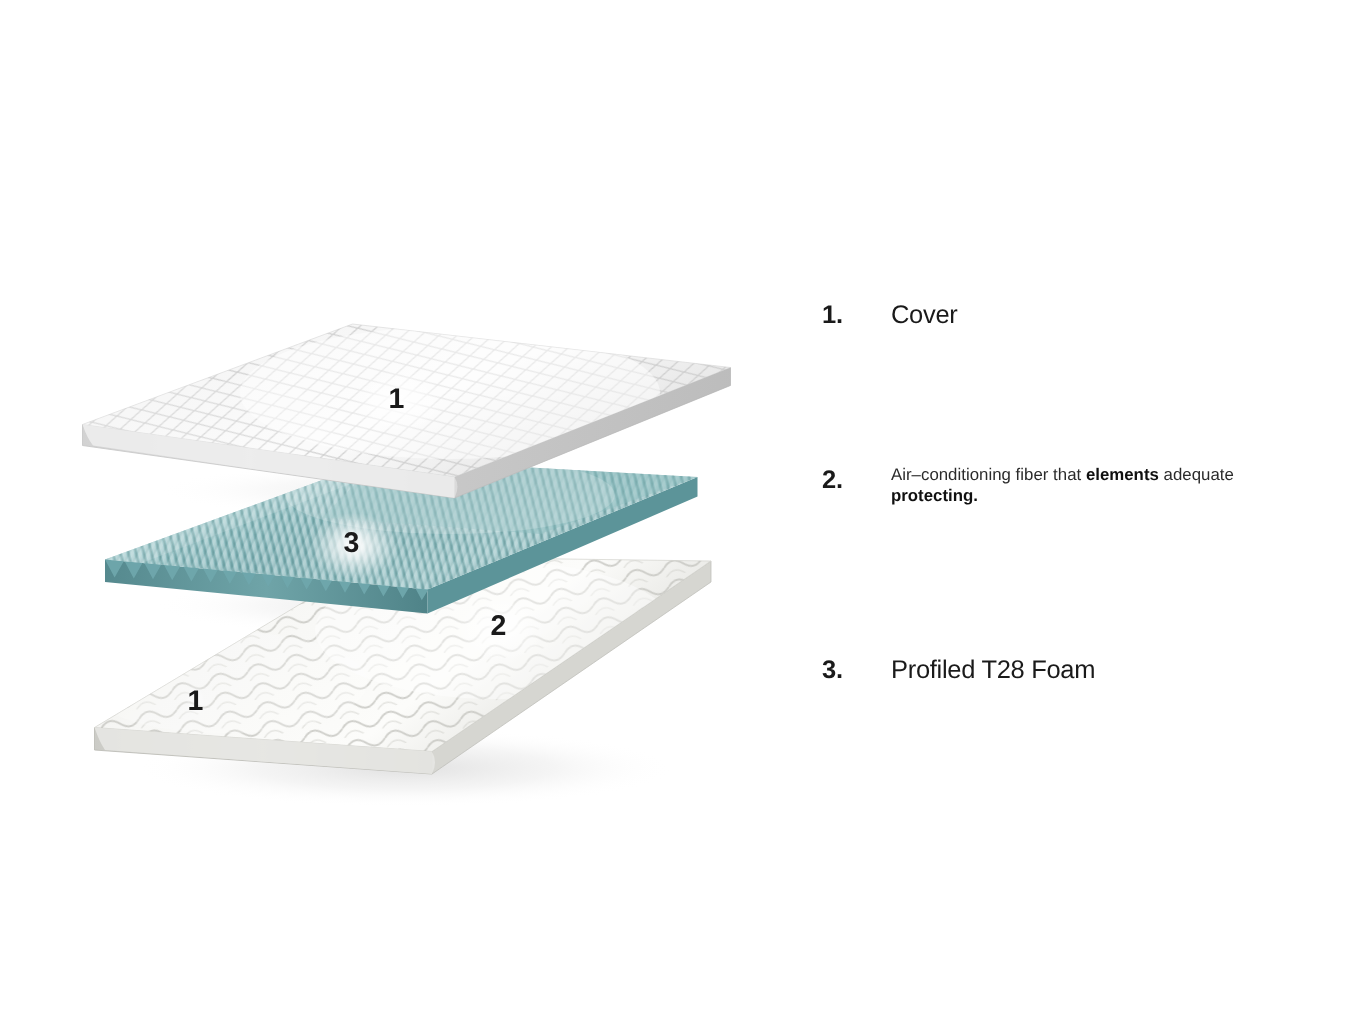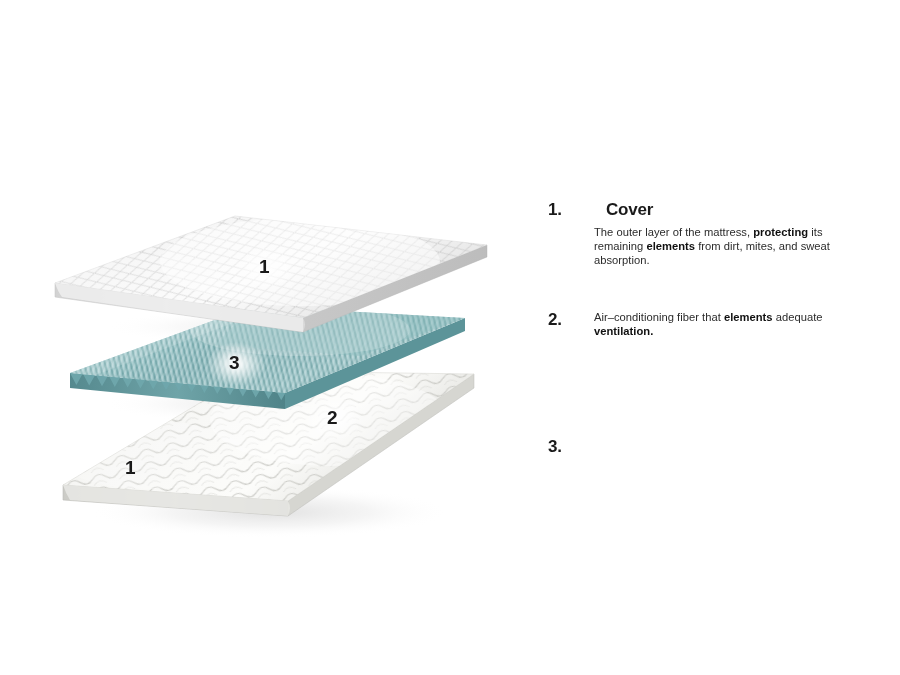--- a/index.html
+++ b/index.html
@@ -75,25 +75,25 @@
     letter-spacing: -0.2px;
   }
   .entry-body {
     position: absolute;
     left: 46px;
     top: 0px;
     width: 274px;
   }
   .entry-title {
     font-size: 17px;
-    font-weight: bold;
+    font-weight: normal;
     color: #1a1a1a;
     line-height: 20px;
     letter-spacing: -0.2px;
-    margin: 0 0 5px 12px;
+    margin: 0 0 5px 0;
   }
   .entry-desc {
     font-size: 11.2px;
     color: #2b2b2b;
     line-height: 14.2px;
     margin: 0;
     letter-spacing: 0.02px;
   }
   .entry-desc b { font-weight: bold; color: #101010; }
 </style>
@@ -274,31 +274,31 @@
 
     <div class="layer-number" style="left:125px; top:458px;">1</div>
   </div>
 
   <div id="text-column">
 
     <div class="entry" style="top:200px;">
       <div class="entry-num">1.</div>
       <div class="entry-body">
         <h3 class="entry-title">Cover</h3>
-        <p class="entry-desc">The outer layer of the mattress, <b>protecting</b> its remaining <b>elements</b> from dirt, mites, and sweat absorption.</p>
       </div>
     </div>
 
     <div class="entry" style="top:310px;">
       <div class="entry-num">2.</div>
       <div class="entry-body">
-        <p class="entry-desc">Air–conditioning fiber that <b>elements</b> adequate <b>ventilation.</b></p>
+        <p class="entry-desc">Air–conditioning fiber that <b>elements</b> adequate <b>protecting.</b></p>
       </div>
     </div>
 
     <div class="entry" style="top:437px;">
       <div class="entry-num">3.</div>
       <div class="entry-body">
+        <h3 class="entry-title">Profiled T28 Foam</h3>
       </div>
     </div>
 
   </div>
 </div>
 
 </body></html>

